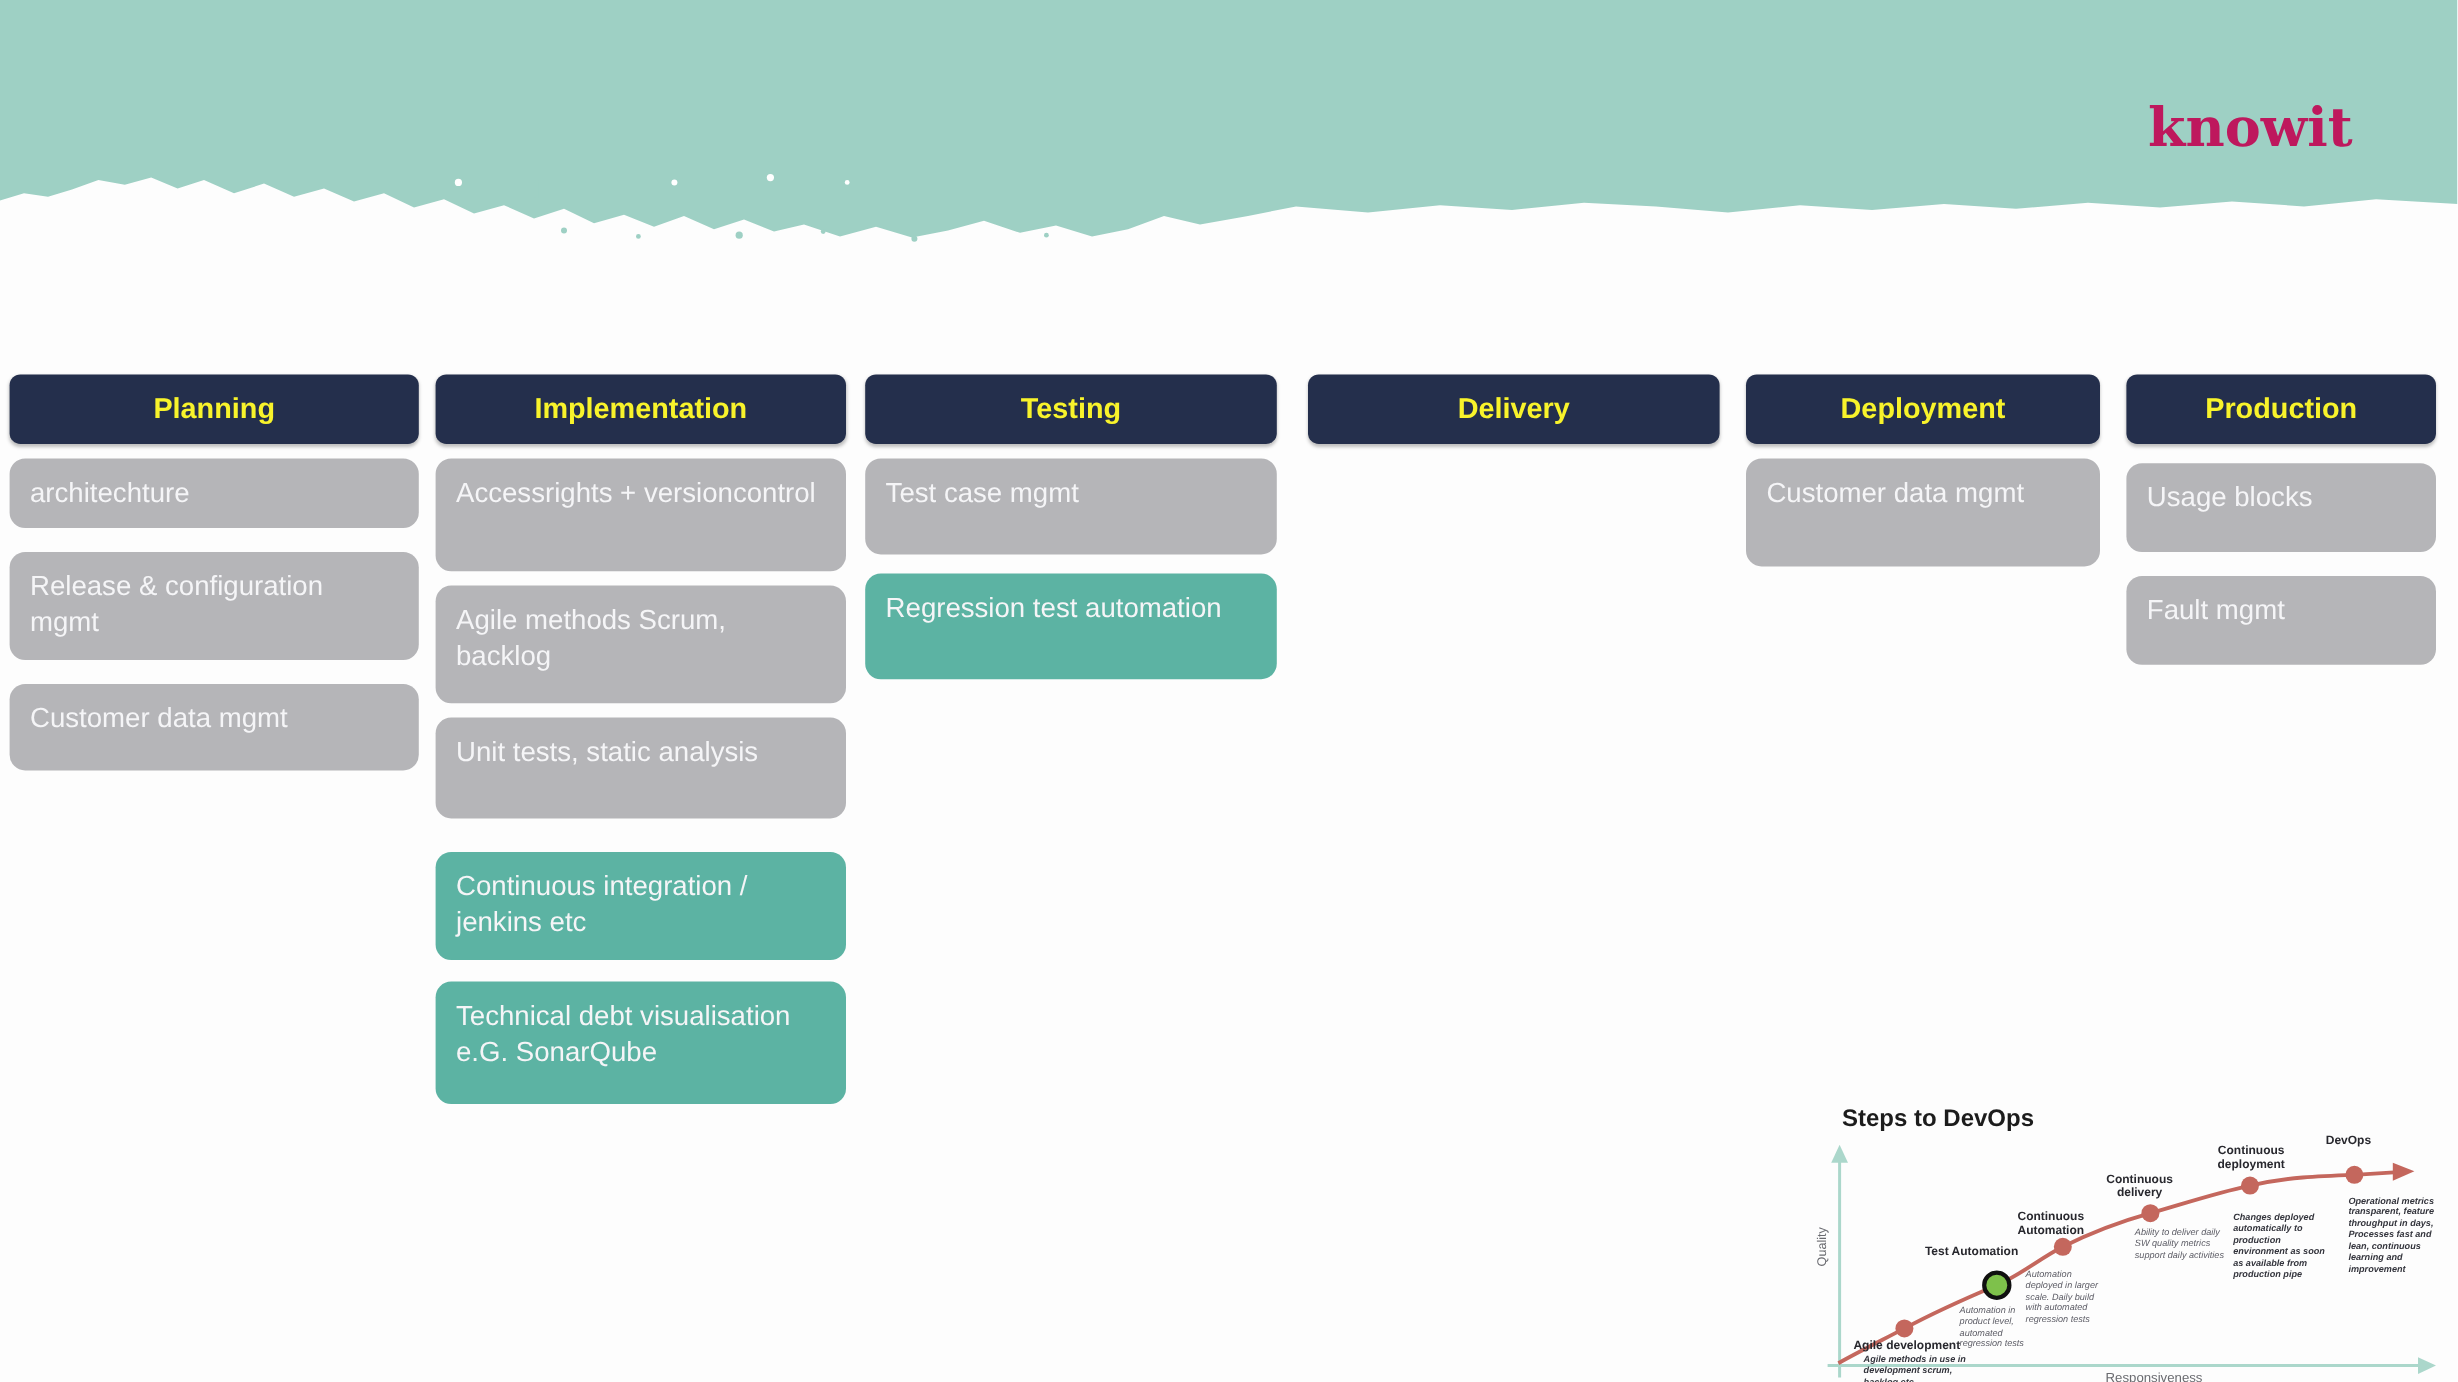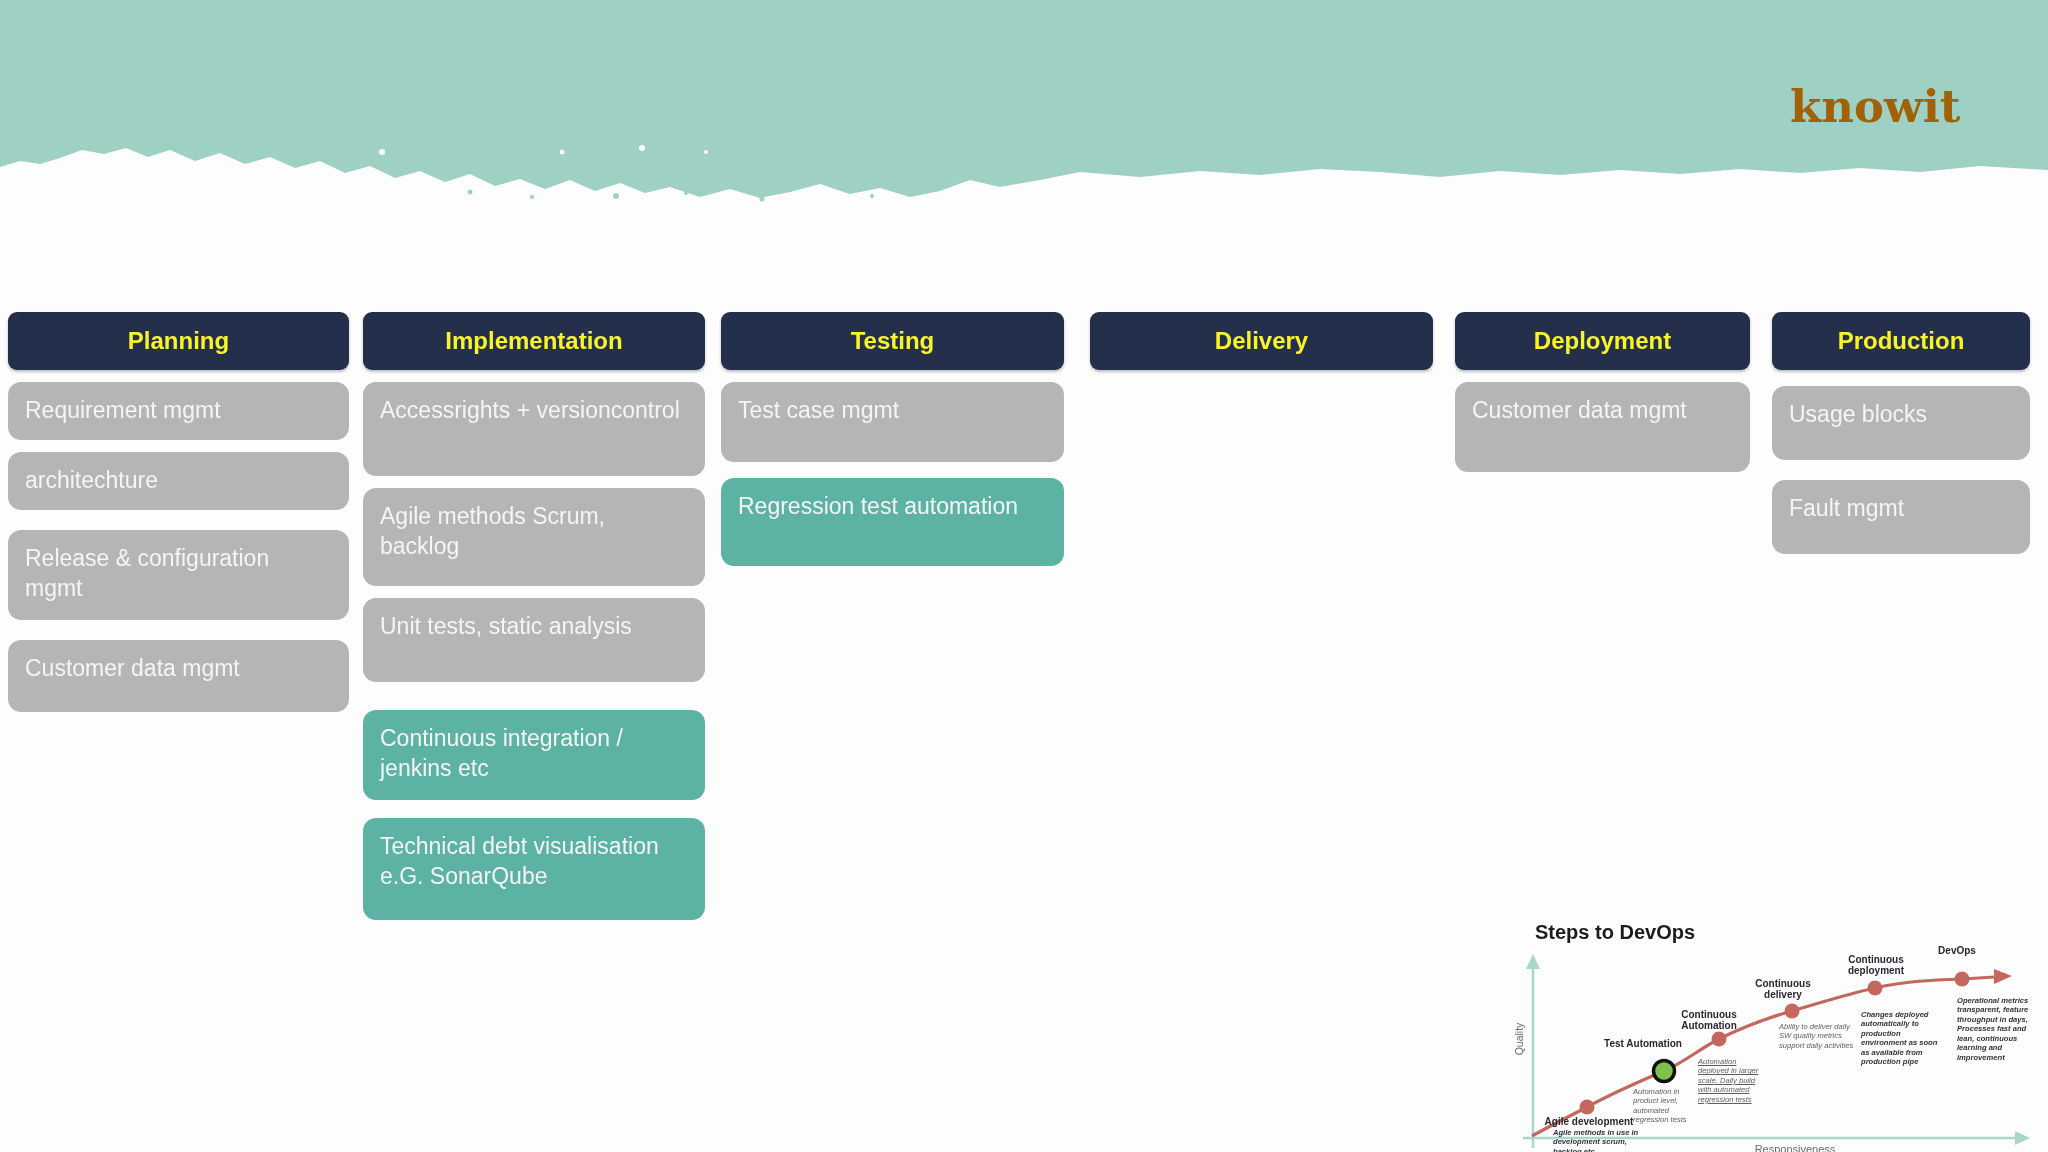--- a/index.html
+++ b/index.html
@@ -17,21 +17,21 @@
   .band{position:absolute;left:0;top:0;width:2048px;height:210px;}
   .band svg{display:block;}
   .slide-title{
     position:absolute;left:22px;top:36px;margin:0;
     font-size:47px;font-weight:bold;color:var(--title-black,#141414);
     letter-spacing:-0.5px;
   }
   .logo{
     position:absolute;left:1790px;top:80px;
     font-family:"DejaVu Serif","Liberation Serif",serif;
-    font-weight:bold;font-size:45px;color:#a16207;letter-spacing:0px;
+    font-weight:bold;font-size:45px;color:#be185d;letter-spacing:0px;
   }
   
   .col{position:absolute;top:312px;}
   .colhead{
     height:58px;border-radius:9px;background:var(--header-navy,#242f4c);
     color:var(--header-yellow,#f8f32b);font-weight:bold;font-size:24px;
     display:flex;align-items:center;justify-content:center;
     box-shadow:0 2px 3px rgba(0,0,0,0.25);
   }
   .blk{
@@ -85,21 +85,20 @@
         <circle cx="762" cy="199" r="2.5"></circle>
           <circle cx="872" cy="196" r="2"></circle>
         <rect x="445" y="150" width="4" height="15" rx="2"></rect>
       </g>
     </svg>
     <div class="logo">knowit</div>
   </div>
 
   <div class="col" style="left:8px;width:341px;">
     <div class="colhead">Planning</div>
-    <div class="blk gray" style="height:58px;">Requirement mgmt</div>
     <div class="blk gray" style="height:58px;">architechture</div>
     <div class="blk gray" style="height:90px;margin-top:20px;">Release &amp; configuration mgmt</div>
     <div class="blk gray" style="height:72px;margin-top:20px;">Customer data mgmt</div>
   </div>
 
   <div class="col" style="left:363px;width:342px;">
     <div class="colhead">Implementation</div>
     <div class="blk gray" style="height:94px;">Accessrights + versioncontrol</div>
     <div class="blk gray" style="height:98px;">Agile methods Scrum, backlog</div>
     <div class="blk gray" style="height:84px;">Unit tests, static analysis</div>
@@ -156,19 +155,19 @@
 
     <div class="abs stage-label" style="left:34px;top:161px;width:100px;margin-top:40px;">Agile development</div>
     <div class="abs stage-label" style="left:93px;top:123px;width:90px;">Test Automation</div>
     <div class="abs stage-label" style="left:172px;top:94px;width:64px;">Continuous Automation</div>
     <div class="abs stage-label" style="left:248px;top:63px;width:60px;">Continuous delivery</div>
     <div class="abs stage-label" style="left:338px;top:39px;width:66px;">Continuous deployment</div>
     <div class="abs stage-label" style="left:428px;top:30px;width:48px;">DevOps</div>
 
     <div class="abs stage-note dark" style="left:48px;top:213px;width:88px;">Agile methods in use in development scrum, backlog etc</div>
     <div class="abs stage-note gray" style="left:128px;top:172px;width:58px;">Automation in product level, automated regression tests</div>
-    <div class="abs stage-note gray" style="left:193px;top:142px;width:68px;text-decoration:underline;">Automation deployed in larger scale. Daily build with automated regression tests</div>
+    <div class="abs stage-note gray" style="left:183px;top:142px;width:68px;">Automation deployed in larger scale. Daily build with automated regression tests</div>
     <div class="abs stage-note gray" style="left:274px;top:107px;width:76px;">Ability to deliver daily SW quality metrics support daily activities</div>
     <div class="abs stage-note dark" style="left:356px;top:95px;width:84px;">Changes deployed automatically to production environment as soon as available from production pipe</div>
     <div class="abs stage-note dark" style="left:452px;top:81px;width:80px;">Operational metrics transparent, feature throughput in days, Processes fast and lean, continuous learning and improvement</div>
   </div>
 
 </div>
 
 </body></html>

